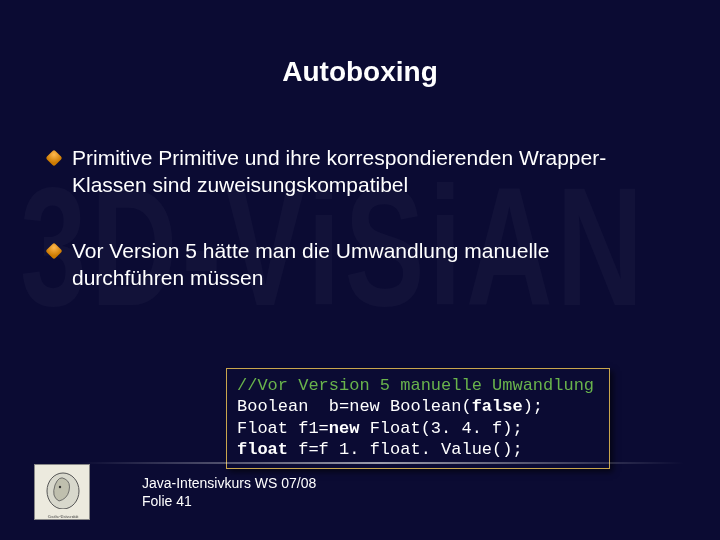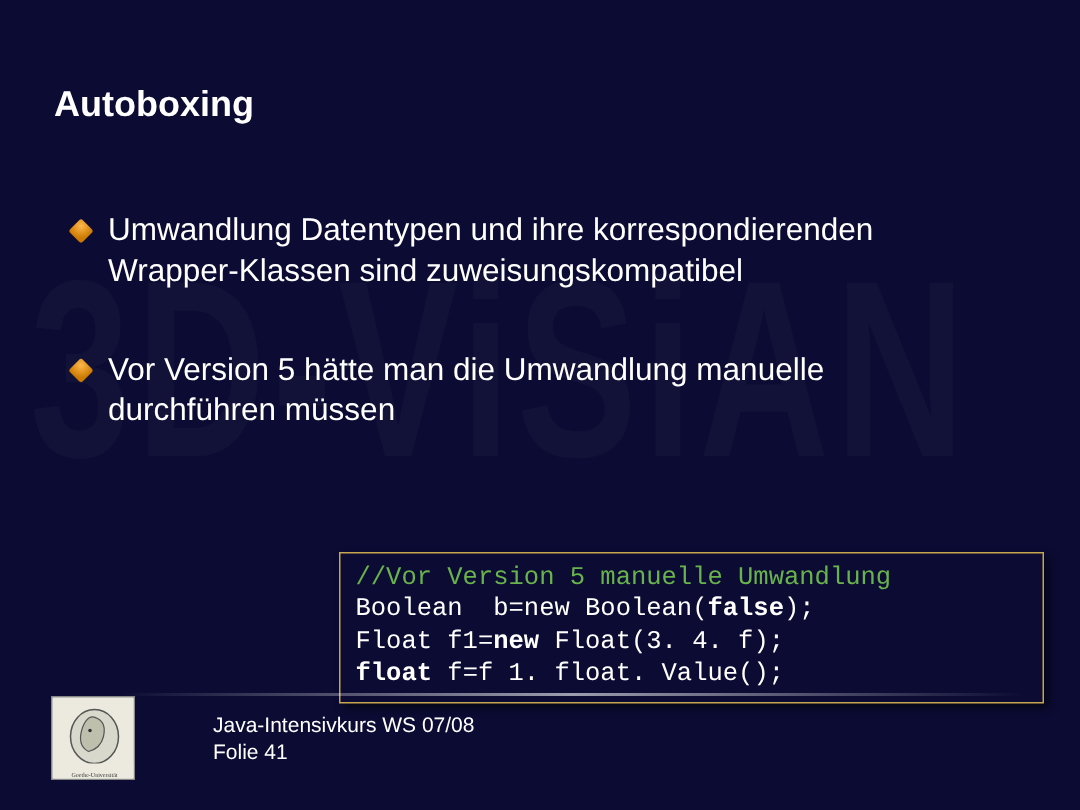--- a/index.html
+++ b/index.html
@@ -23,21 +23,22 @@
     transform-origin: top left;
     white-space: nowrap;
   }
   .slide {
     width: 100%;
     height: 100%;
     padding: 56px 36px 0 36px;
     position: relative;
   }
   .title {
-    font-size: 24px;
+    text-align: center;
+    font-size: 28px;
     font-weight: bold;
     margin-bottom: 56px;
   }
   ul.bullets {
     list-style: none;
     padding-left: 36px;
   }
   ul.bullets > li {
     position: relative;
     font-size: 21px;
@@ -53,21 +54,21 @@
     width: 12px;
     height: 12px;
     background: radial-gradient(circle at 30% 30%, #ffb84d, #cc7a00 70%);
     border-radius: 2px;
     transform: rotate(45deg);
   }
   .codebox {
     position: absolute;
     left: 226px;
     top: 368px;
-    width: 470px;
+    width: 384px;
     background: #0b0b33;
     border: 1px solid #c9a64d;
     box-shadow: 3px 3px 6px rgba(0,0,0,0.6);
     padding: 6px 10px 8px 10px;
     font-family: "Courier New", monospace;
     font-size: 17px;
     line-height: 1.25;
     white-space: pre;
   }
   .tk-comment { color: #69b34c; }
@@ -109,21 +110,21 @@
 </head>
 <body>
 
 <div class="watermark">3D-ViSiAN</div>
 
 <div class="slide">
 
   <h1 class="title">Autoboxing</h1>
 
   <ul class="bullets">
-    <li>Umwandlung Datentypen und ihre korrespondierenden Wrapper-Klassen sind zuweisungskompatibel</li>
+    <li>Primitive Primitive und ihre korrespondierenden Wrapper-Klassen sind zuweisungskompatibel</li>
     <li>Vor Version 5 hätte man die Umwandlung manuelle durchführen müssen</li>
   </ul>
 
   <div class="codebox"><span class="tk-comment">//Vor Version 5 manuelle Umwandlung</span>
 <span class="tk-plain">Boolean  b=new Boolean(</span><span class="tk-keyword">false</span><span class="tk-plain">);</span>
 <span class="tk-plain">Float f1=</span><span class="tk-keyword">new</span><span class="tk-plain"> Float(3. 4. f);</span>
 <span class="tk-keyword">float</span><span class="tk-plain"> f=f 1. float. Value();</span></div>
 
   <div class="divider"></div>
 

